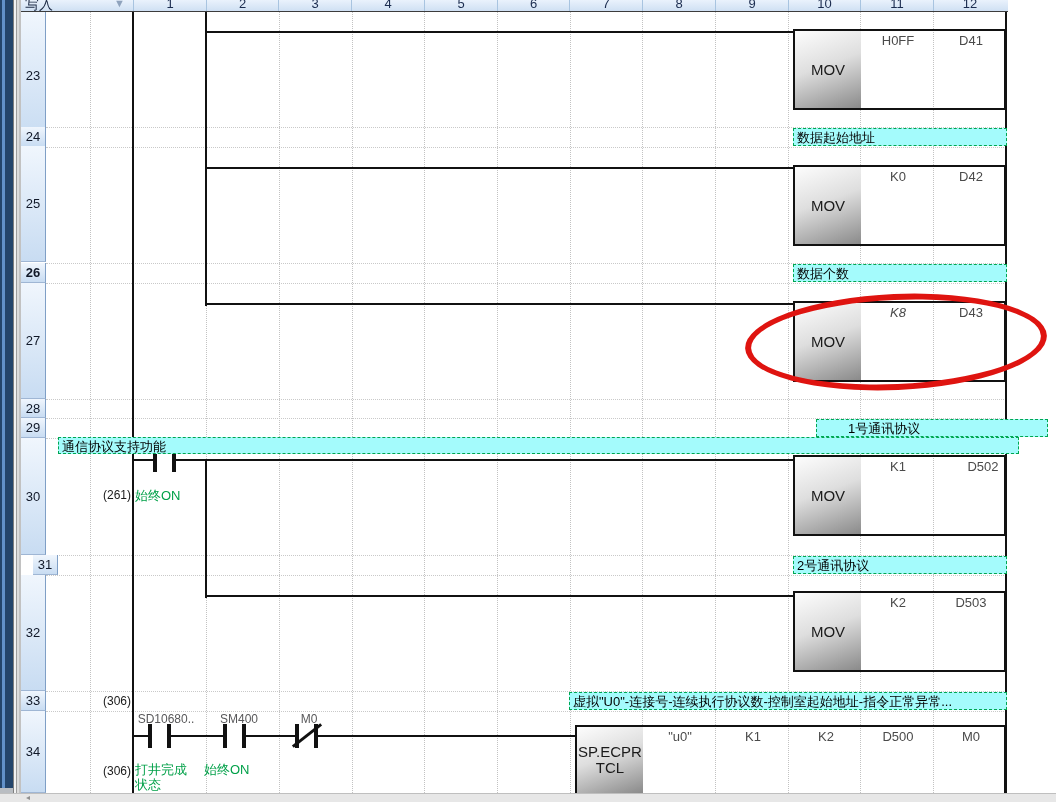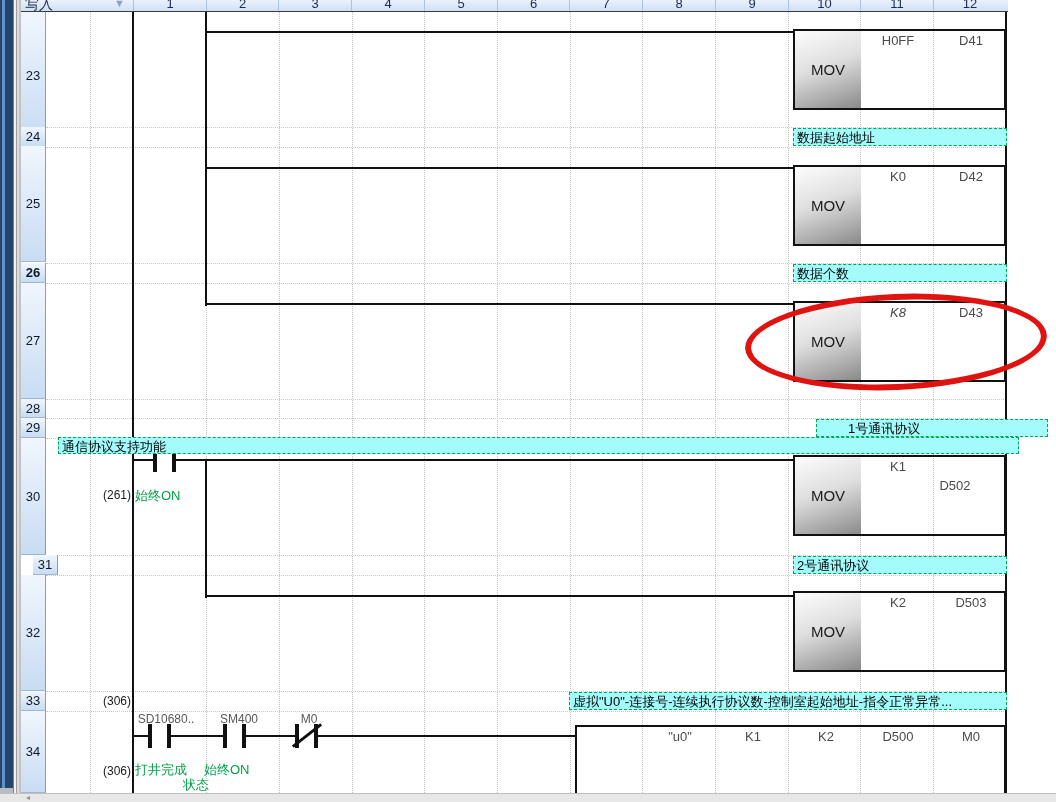--- a/index.html
+++ b/index.html
@@ -137,29 +137,35 @@
     <div class="opr" style="left:176px;">D42</div>
   </div>
   <div class="ibox" style="left:793px;top:301px;width:213px;height:81px;">
     <div class="igrad">MOV</div>
     <div class="opr" style="left:103px;font-style:italic;">K8</div>
     <div class="opr" style="left:176px;">D43</div>
   </div>
   <div class="ibox" style="left:793px;top:455px;width:213px;height:81px;">
     <div class="igrad">MOV</div>
     <div class="opr" style="left:103px;">K1</div>
-    <div class="opr" style="left:160px;margin-top:19px;">D502</div>
+    <div class="opr" style="left:188px;">D502</div>
   </div>
   <div class="ibox" style="left:793px;top:591px;width:213px;height:81px;">
     <div class="igrad">MOV</div>
     <div class="opr" style="left:103px;">K2</div>
     <div class="opr" style="left:176px;">D503</div>
   </div>
 
   <div class="ibox" style="left:575px;top:725px;width:431px;height:70px;">
+    <div class="igrad">
+      <div>
+        <span style="display:block;">SP.ECPR</span>
+        <span style="display:block;">TCL</span>
+      </div>
+    </div>
     <div class="opr" style="left:103px;">"u0"</div>
     <div class="opr" style="left:176px;">K1</div>
     <div class="opr" style="left:249px;">K2</div>
     <div class="opr" style="left:321px;">D500</div>
     <div class="opr" style="left:394px;">M0</div>
   </div>
 
   <div class="cbar" style="left:793px;top:264px;width:214px;height:18px;">数据个数</div>
   <div class="cbar" style="left:793px;top:128px;width:214px;height:18px;">数据起始地址</div>
   <div class="cbar" style="left:58px;top:400px;width:961px;height:17px;margin-top:37px;">通信协议支持功能</div>
@@ -167,21 +173,21 @@
   <div class="cbar" style="left:793px;top:556px;width:214px;height:18px;">2号通讯协议</div>
   <div class="cbar" style="left:569px;top:692px;width:438px;height:18px;">虚拟"U0"-连接号-连续执行协议数-控制室起始地址-指令正常异常...</div>
 
   <div class="step" style="left:91px;top:488px;text-align:right;">(261)</div>
   <div class="step" style="left:91px;top:694px;">(306)</div>
   <div class="step" style="left:91px;top:764px;">(306)</div>
 
   <div class="gnote" style="left:135px;top:488px;">始终ON</div>
   <div class="gnote" style="left:135px;top:762px;">
     <span style="display:block;">打井完成</span>
-    <span style="display:block;margin-left:48px;">状态</span>
+    <span style="display:block;">状态</span>
   </div>
   <div class="gnote" style="left:204px;top:762px;">始终ON</div>
 
   <div id="header">
     <span id="mode-label">写入</span>
     <span id="hdr-arrow">▼</span>
     <div class="hcell" style="left:133px;width:73px;">
         <span>1</span>
       </div>
     <div class="hcell" style="left:206px;width:72px;">

